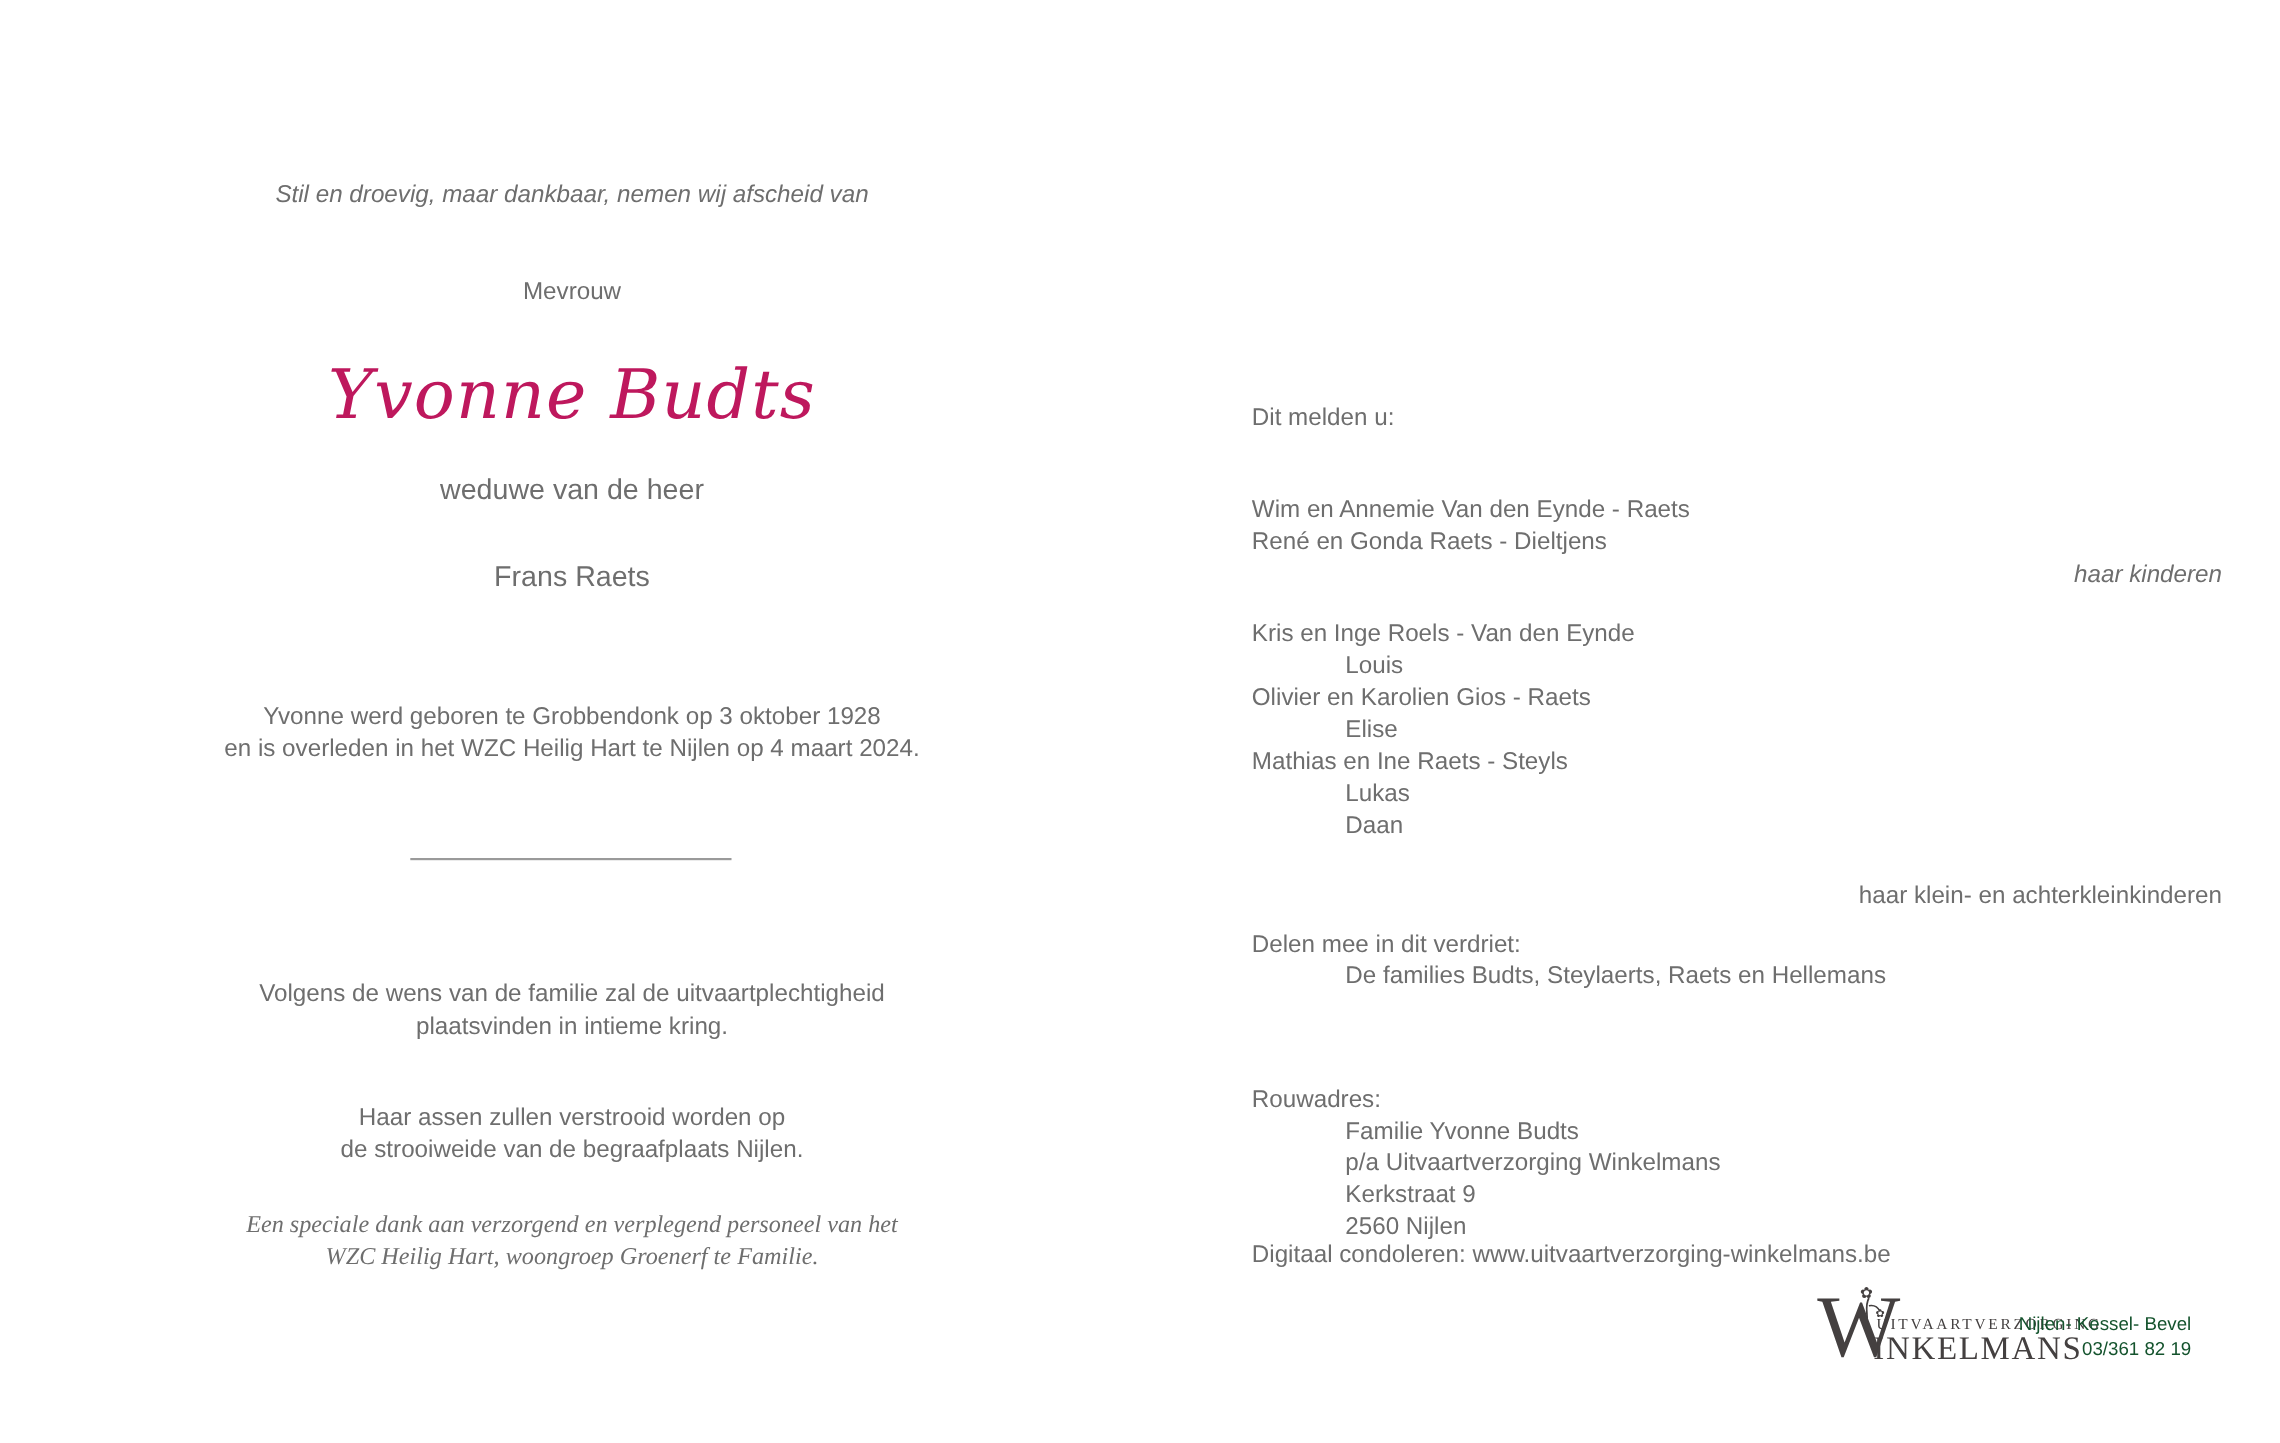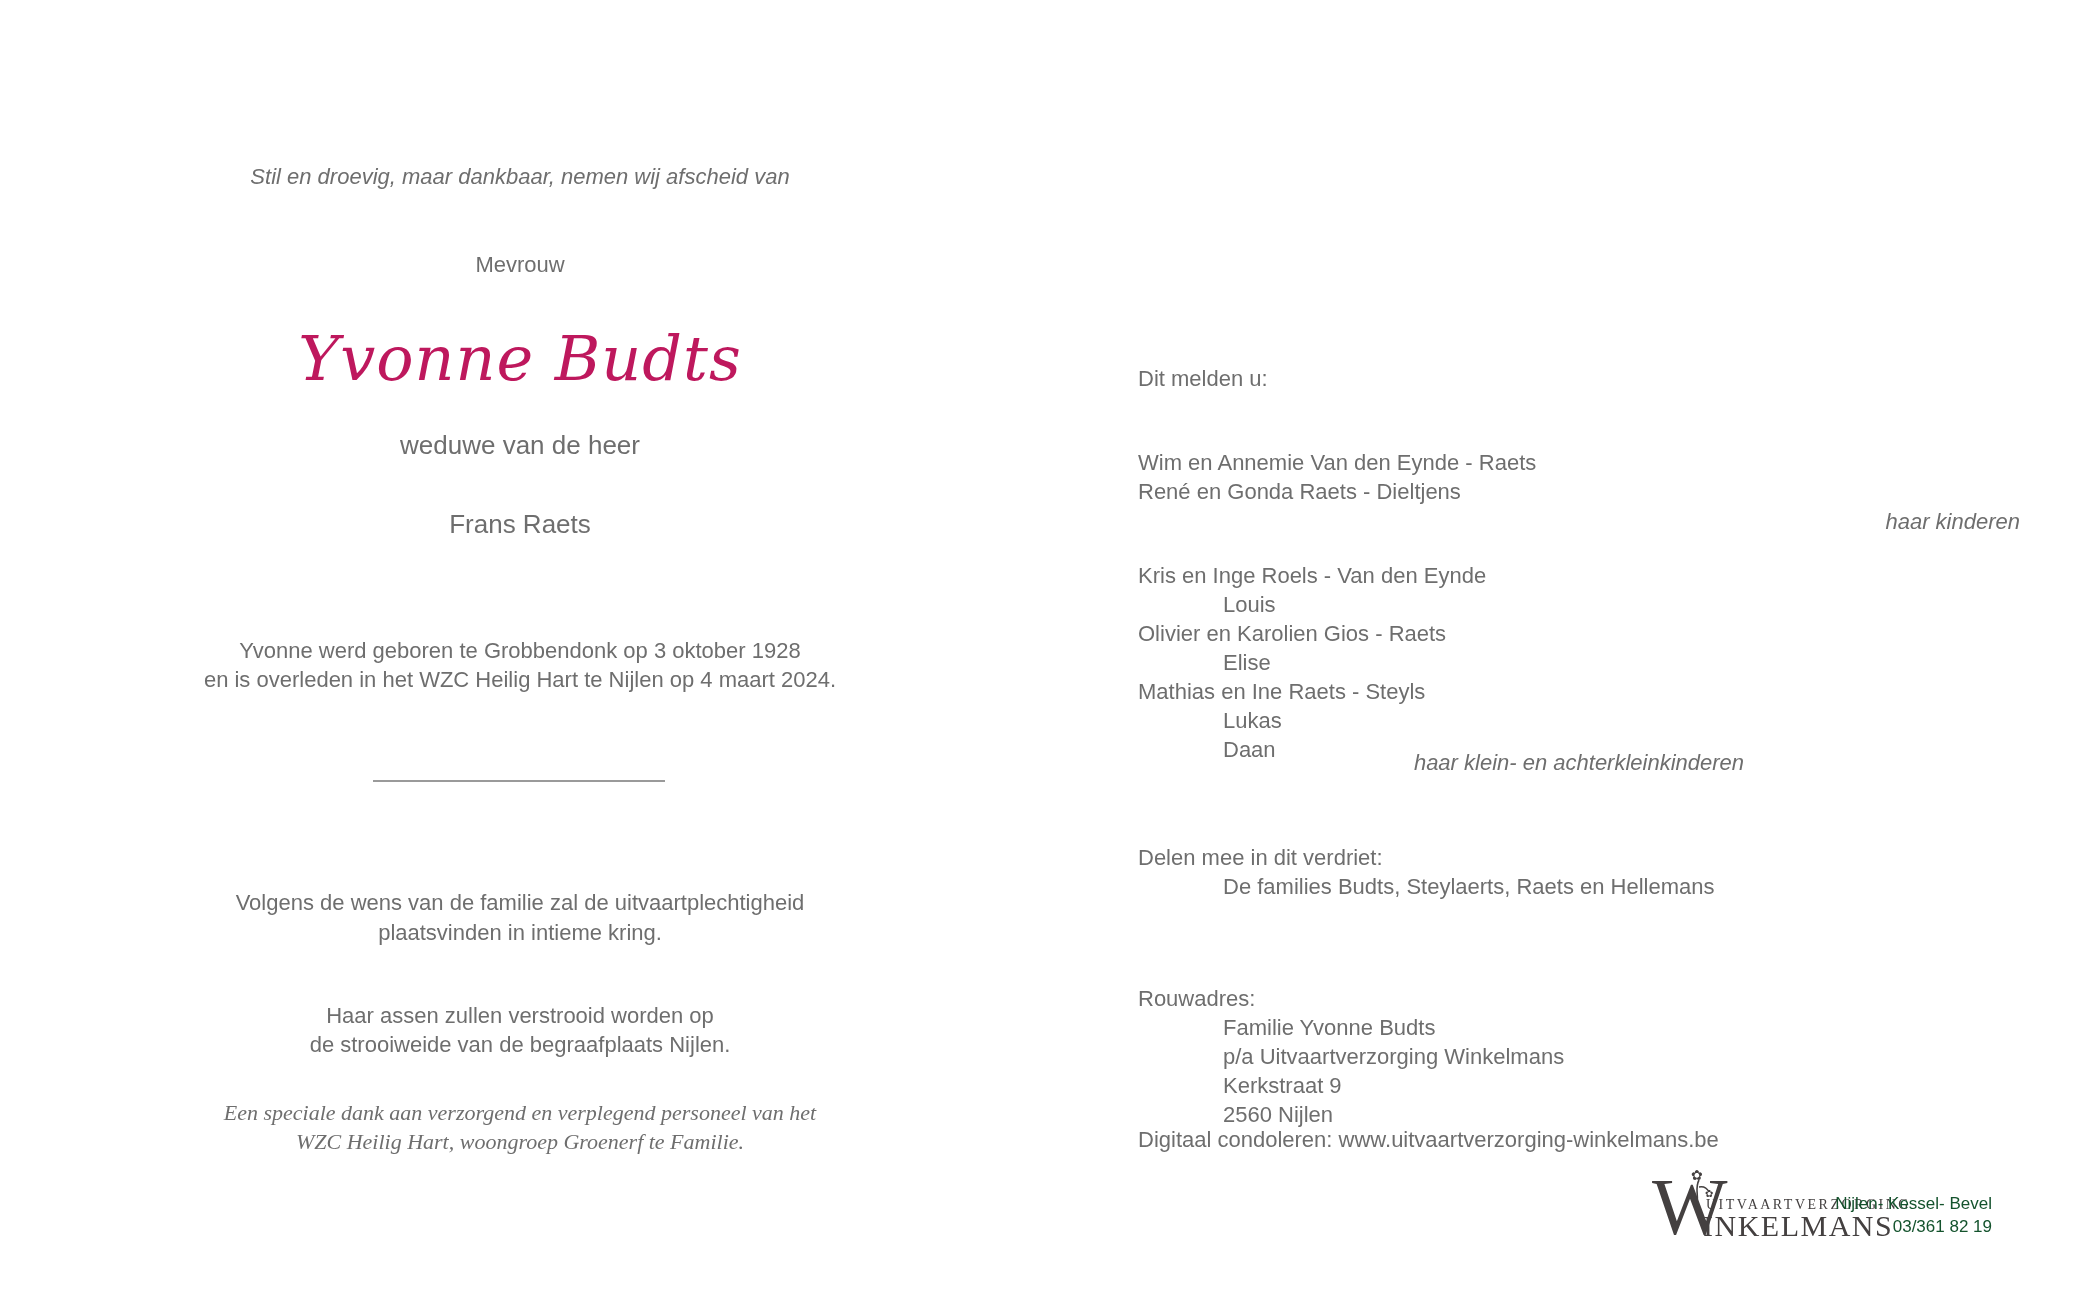--- a/index.html
+++ b/index.html
@@ -29,21 +29,21 @@
   .ashes       { top: 1001px; font-size: 22px; line-height: 29px; }
   .thanks      { top: 1098px; font-size: 22px; line-height: 29px; font-style: italic; font-family: Liberation Serif, serif; }
 
   
   .right-page { position: absolute; left: 1138px; top: 0; width: 882px; height: 1312px; }
   .right-page .rblock { position: absolute; left: 0; width: 100%; font-size: 22px; line-height: 29px; }
   .announce     { top: 364px; }
   .children     { top: 448px; line-height: 31px; }
   .children-lbl { top: 507px; font-style: italic; text-align: right; }
   .grandkids    { top: 561px; }
-  .grandkids-lbl{ top: 748px; font-style: italic; text-align: center; }
+  .grandkids-lbl{ top: 799px; text-align: right; }
   .grief        { top: 843px; }
   .address      { top: 984px; line-height: 28px; }
   .condolence   { top: 1125px; }
   .indent { padding-left: 85px; }
 
   
   .logo { position: absolute; left: 1652px; top: 1183px; width: 215px; height: 62px;
           color: #444040; font-family: "Liberation Serif", serif; }
   .logo-w { position: absolute; left: 0; top: -16px; font-size: 80px; line-height: 1; font-weight: 400; }
   .logo-flower { position: absolute; left: 34px; top: -16px; }

